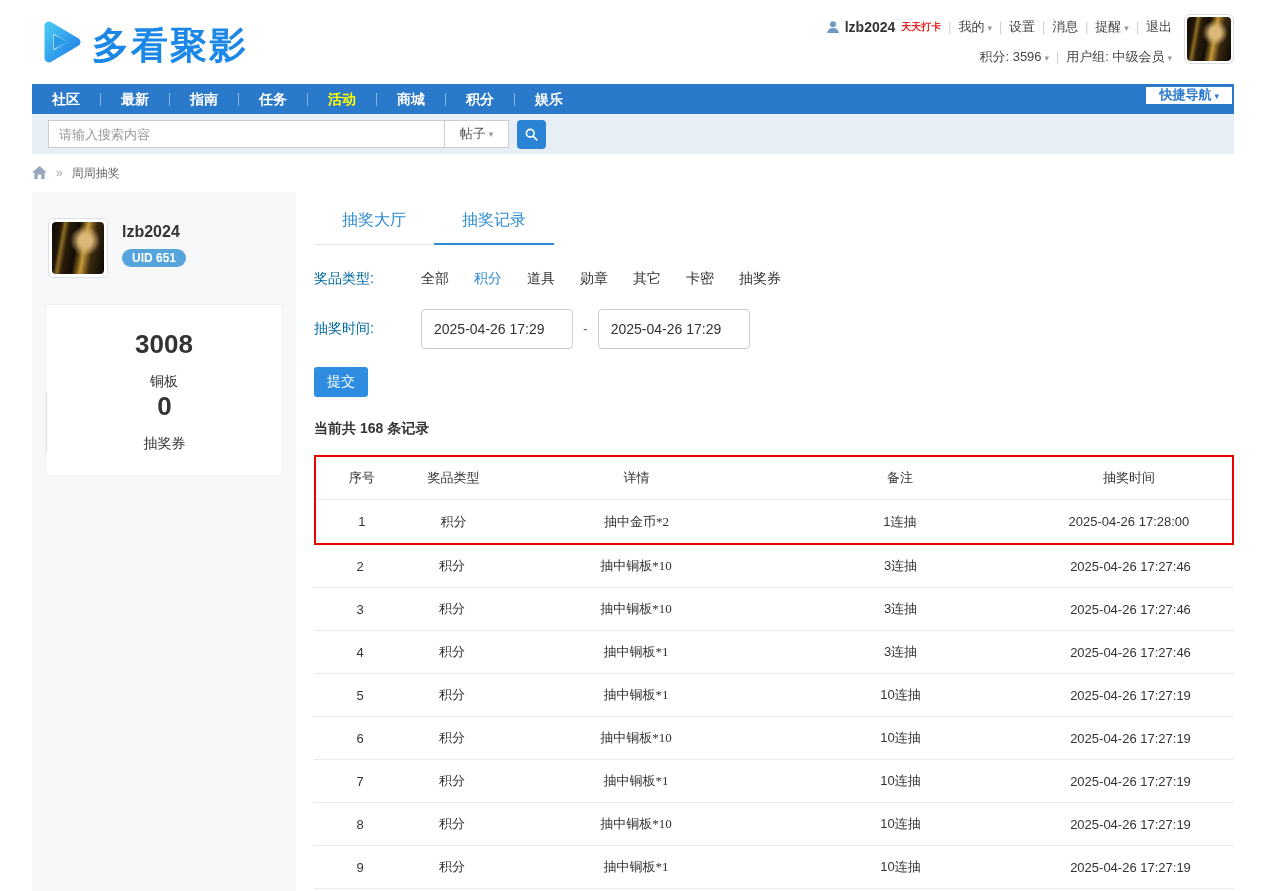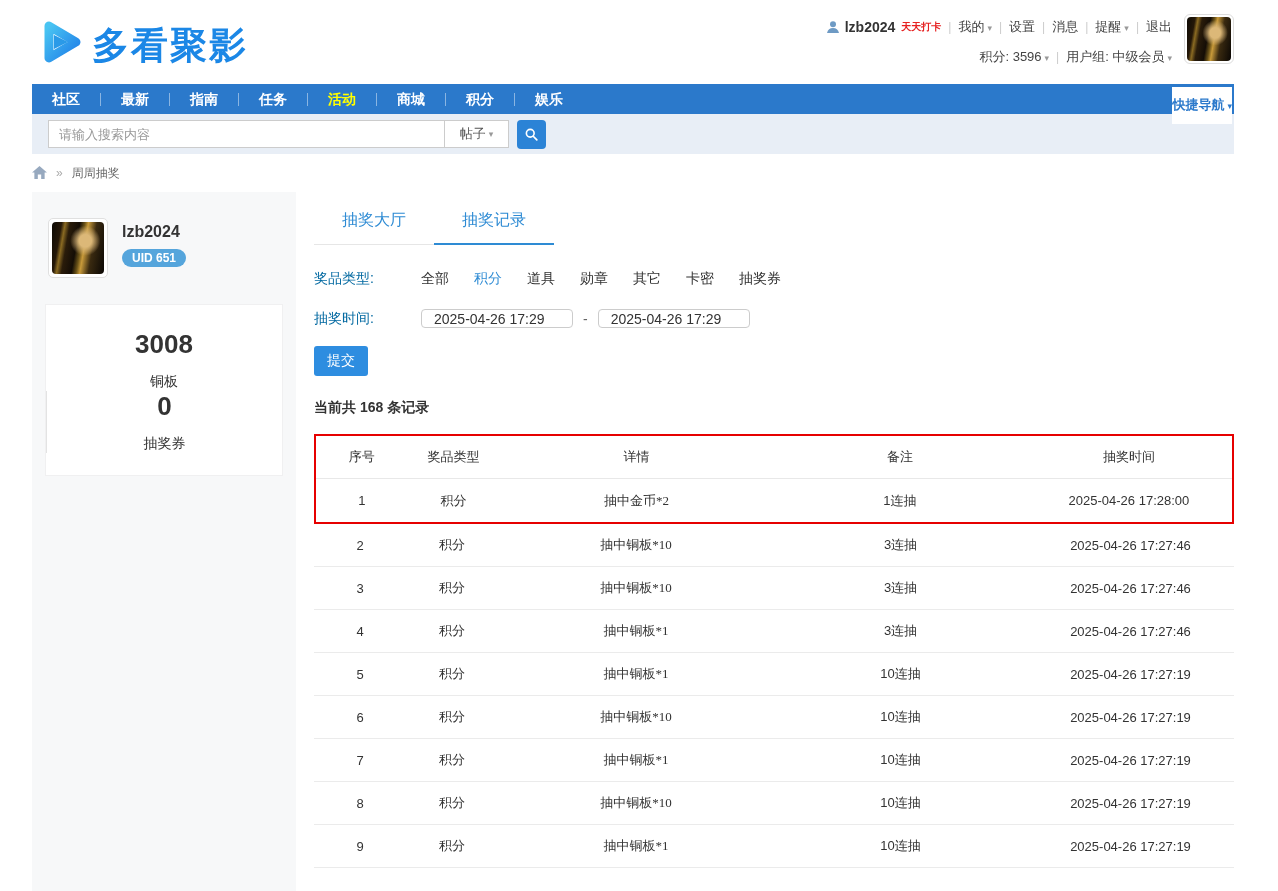--- a/index.html
+++ b/index.html
@@ -34,21 +34,21 @@
     background:
       radial-gradient(circle at 64% 36%, #dcb878 0 13%, rgba(220,184,120,0) 32%),
       linear-gradient(100deg, #0d0a05 0%, #241708 16%, #8a6a22 22%, #2a1c0a 30%, #140d06 46%, #6b5318 54%, #c89a3a 60%, #3a2a10 74%, #0a0704 100%);
   }
 
   
   .navbar { height: 30px; background: #2b79cb; display: flex; align-items: center; position: relative; }
   .nav-item { color: #fff; font-size: 14px; font-weight: bold; padding: 0 20px; line-height: 30px; cursor: pointer; text-decoration: none; }
   .nav-item.active { color: #ffff00; }
   .nav-sep { width: 1px; height: 13px; background: rgba(255,255,255,.45); }
-  .quick-nav { position: absolute; right: 2px; top: 3px; background: #fff; color: #2b79cb; font-weight: bold; font-size: 13px; line-height: 36px; padding: 0 0; cursor: pointer; }
+  .quick-nav { position: absolute; right: 2px; top: 3px; background: #fff; color: #2b79cb; font-weight: bold; font-size: 13px; line-height: 16px; padding: 0 13px; cursor: pointer; }
   .quick-nav .caret { color: #2b79cb; }
 
   
   .search-strip { height: 40px; background: #e8eef6; display: flex; align-items: center; padding-left: 16px; }
   .search-input { width: 396px; height: 28px; border: 1px solid #ccc; border-right: none; padding: 0 10px; font-size: 13px; color: #333; outline: none; background: #fff; font-family: inherit; }
   .search-input::placeholder { color: #999; }
   .search-scope { height: 28px; border: 1px solid #ccc; background: #fff; width: 65px; display: flex; align-items: center; justify-content: center; font-size: 13px; color: #555; cursor: pointer; }
   .search-btn { width: 29px; height: 29px; margin-left: 8px; background: #2b83d6; border: none; border-radius: 4px; display: flex; align-items: center; justify-content: center; cursor: pointer; }
 
   
@@ -77,21 +77,21 @@
   .tab { width: 120px; text-align: center; font-size: 16px; color: #2e8bd4; padding: 6px 0 13px; cursor: pointer; position: relative; }
   .tab.active::after { content: ""; position: absolute; left: 0; right: 0; bottom: -1px; height: 2px; background: #2e8bd4; }
 
   .filter-row { display: flex; align-items: center; margin-top: 25px; font-size: 14px; }
   .filter-label { width: 107px; color: #0369a1; }
   .filter-options { display: flex; gap: 25px; }
   .filter-opt { color: #333; cursor: pointer; text-decoration: none; }
   .filter-opt.selected { color: #2e8bd4; }
 
   .time-row { margin-top: 21px; }
-  .time-input { width: 152px; height: 19px; border: 1px solid #ccc; border-radius: 4px; padding: 0 12px; font-size: 14px; color: #333; outline: none; font-family: inherit; }
+  .time-input { width: 152px; height: 40px; border: 1px solid #ccc; border-radius: 4px; padding: 0 12px; font-size: 14px; color: #333; outline: none; font-family: inherit; }
   .time-dash { margin: 0 10px; color: #666; }
 
   .submit-wrap { margin-top: 18px; }
   .submit-btn { background: #2e8de0; color: #fff; border: none; font-size: 14px; padding: 6px 13px; border-radius: 3px; cursor: pointer; font-family: inherit; }
 
   .count-text { margin-top: 23px; font-size: 14px; font-weight: bold; color: #333; }
 
   
   .table { margin-top: 17px; }
   .trow { display: flex; align-items: center; height: 43px; text-align: center; font-size: 13px; color: #333; }

